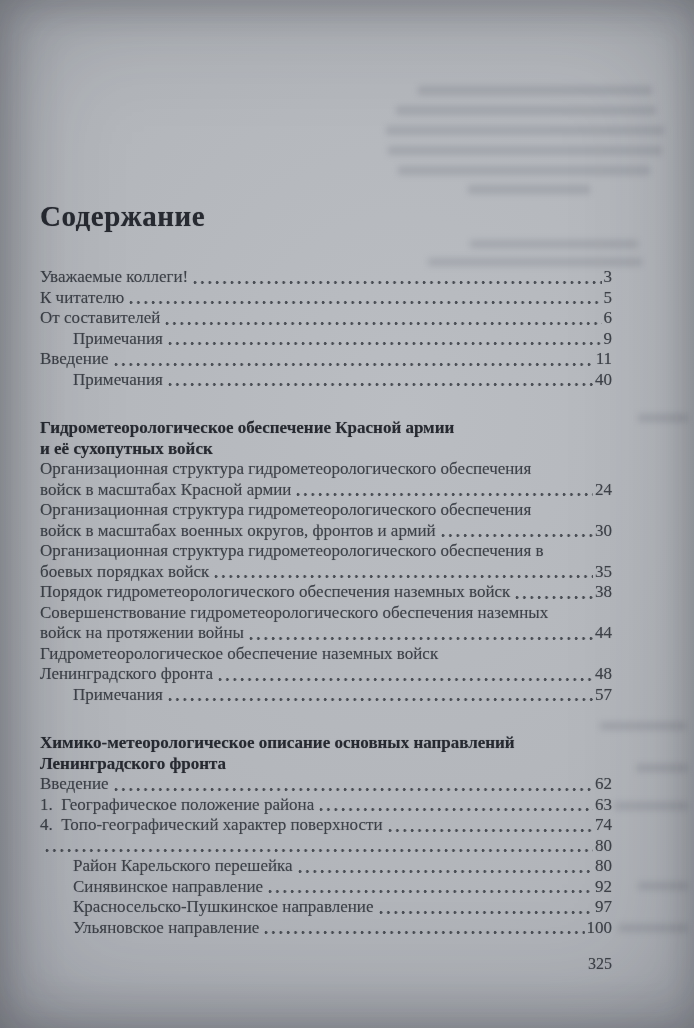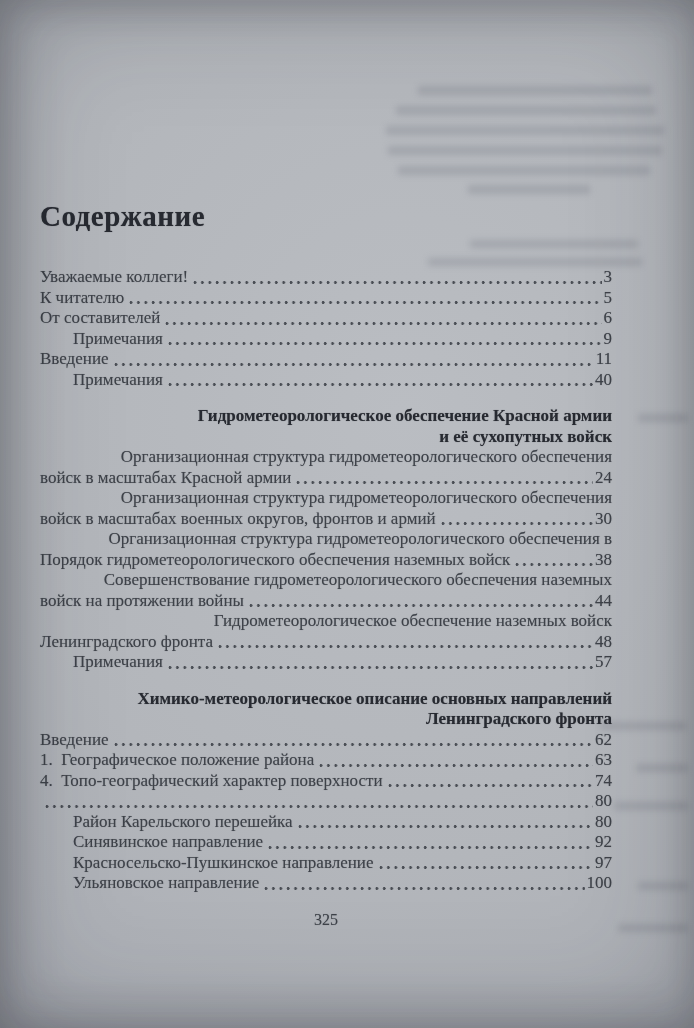--- a/index.html
+++ b/index.html
@@ -29,23 +29,23 @@
   .row{display:flex;}
   .lbl{white-space:nowrap;}
   .wrapline{white-space:nowrap;}
   .indent{padding-left:33px;}
   .leader{
     flex:1;align-self:flex-end;height:5px;margin:0 2px 3px 5px;
     background-image:radial-gradient(circle at 2px 2.5px,#494d54 1.15px,rgba(73,77,84,0) 1.7px);
     background-size:7.4px 5px;background-repeat:repeat-x;
   }
   .pg{white-space:nowrap;}
-  .section{margin-top:16px;text-align:right;}
+  .section{margin-top:28px;}
   .sec-heading{font-weight:bold;color:#272a31;text-shadow:0 0 1px rgba(39,42,49,.45);}
-  .footer{margin-top:16px;text-align:center;font-size:16px;color:#3e4249;}
+  .footer{margin-top:16px;text-align:right;font-size:16px;color:#3e4249;}
 </style>
 </head>
 <body>
 
 <div class="photo">
 
   <div class="ghost" style="left:418px;top:86px;width:234px;height:9px;"></div>
   <div class="ghost" style="left:396px;top:106px;width:260px;height:9px;"></div>
   <div class="ghost" style="left:386px;top:126px;width:278px;height:9px;"></div>
   <div class="ghost" style="left:388px;top:146px;width:274px;height:9px;"></div>
@@ -116,20 +116,25 @@
           <div class="wrapline">Организационная структура гидрометеорологического обеспечения</div>
           <div class="row">
             <span class="lbl">войск в масштабах военных округов, фронтов и армий</span>
             <span class="leader"></span>
             <span class="pg">30</span>
           </div>
         </div>
 
         <div>
           <div class="wrapline">Организационная структура гидрометеорологического обеспечения в</div>
+          <div class="row">
+            <span class="lbl">боевых порядках войск</span>
+            <span class="leader"></span>
+            <span class="pg">35</span>
+          </div>
         </div>
 
         <div class="row">
           <span class="lbl">Порядок гидрометеорологического обеспечения наземных войск</span>
           <span class="leader"></span>
           <span class="pg">38</span>
         </div>
 
         <div>
           <div class="wrapline">Совершенствование гидрометеорологического обеспечения наземных</div>

